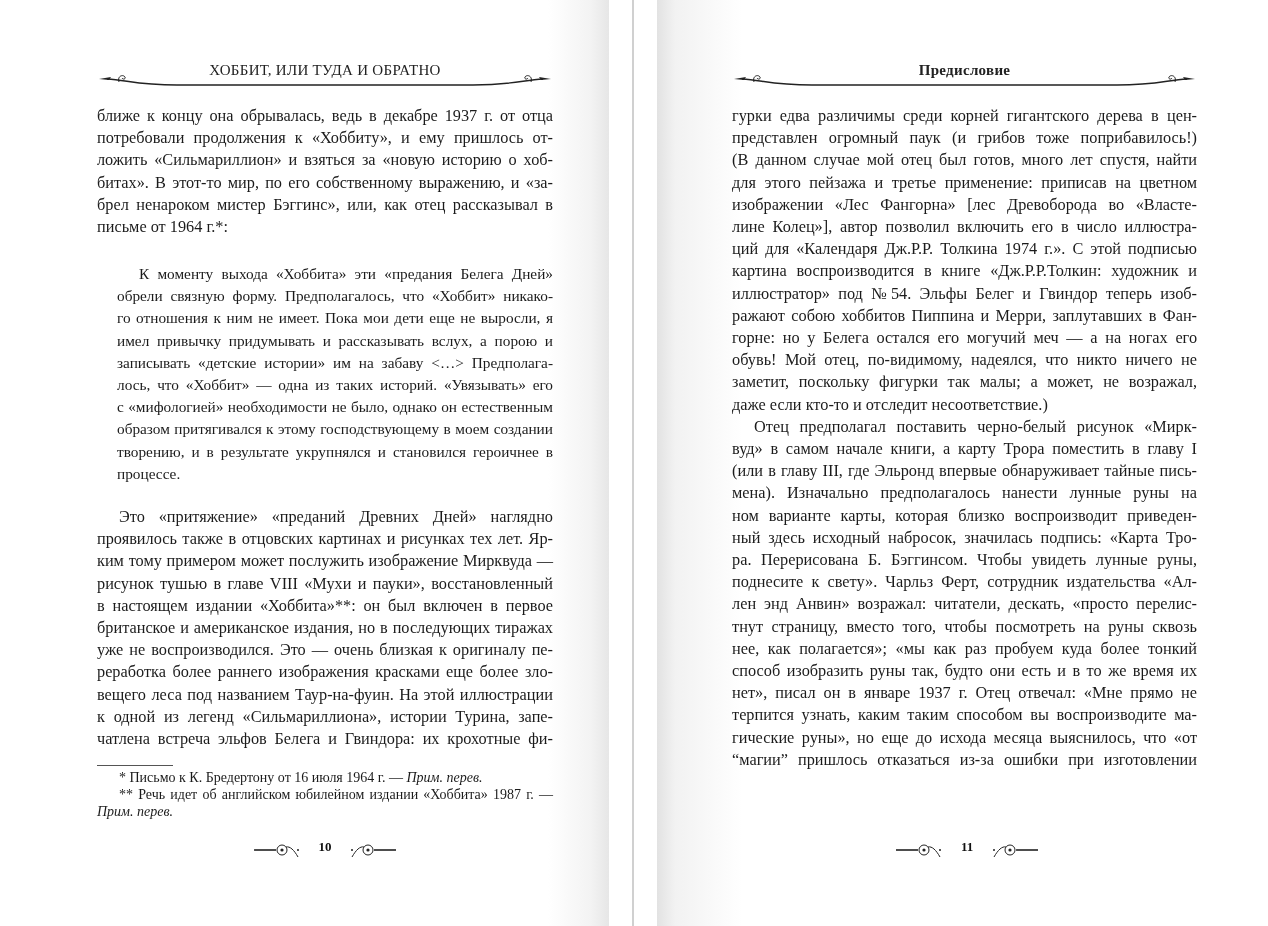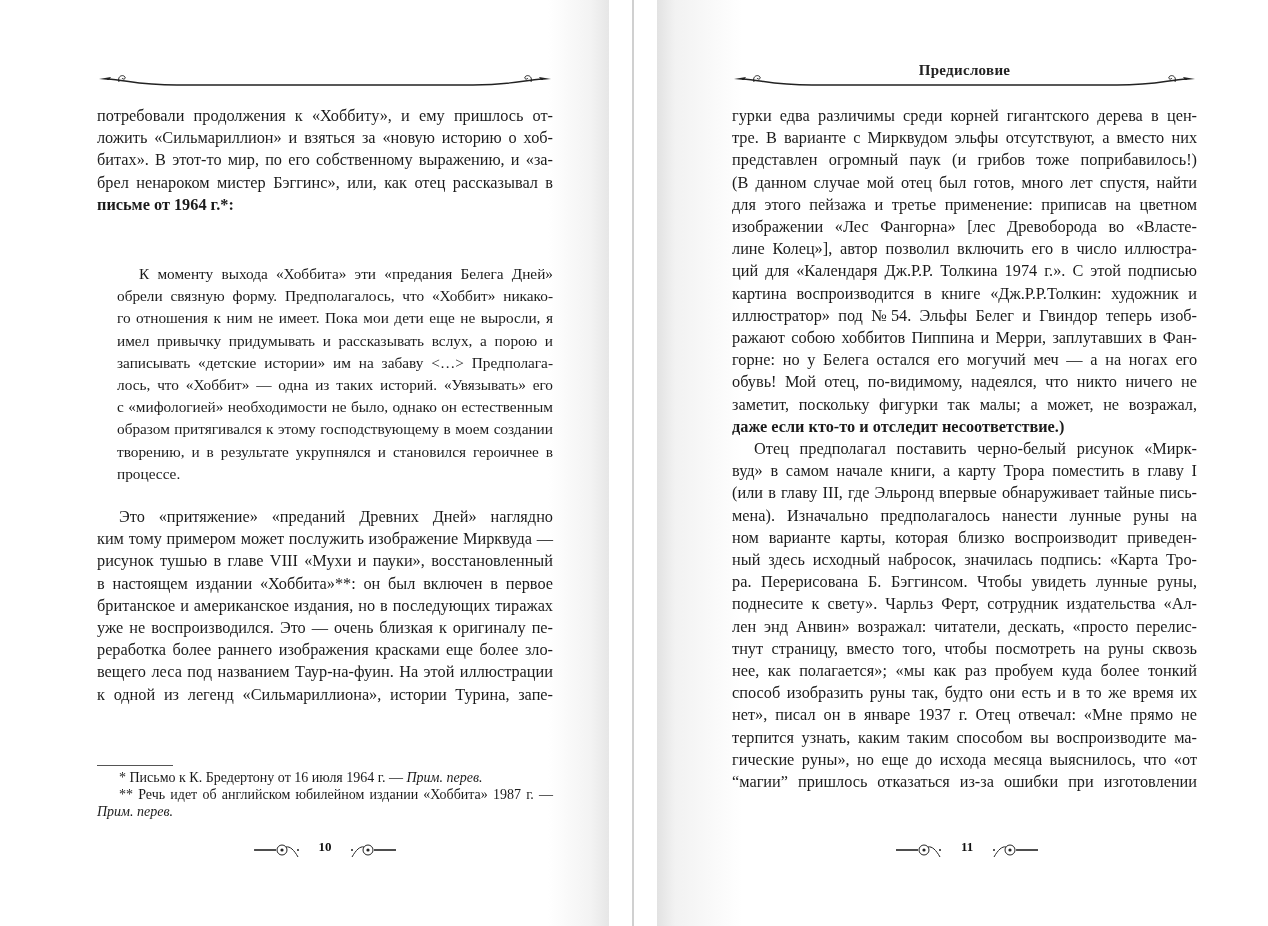--- a/index.html
+++ b/index.html
@@ -31,21 +31,21 @@
     position: absolute;
     font-family: "Liberation Serif", serif;
     font-size: 16.3px;
     line-height: 22.2px;
     text-align: justify;
     color: #1b1b1b;
   }
   .page-left .body-text.main { left: 97px; top: 105px; width: 456px; }
   .page-right .body-text.main { left: 75px; top: 105px; width: 465px; }
   .body-text p { margin: 0; text-align: justify; text-align-last: justify; }
-  .body-text p.last { text-align-last: left; font-weight: bold; }
+  .body-text p.last { text-align-last: left; }
   .body-text p.indent { text-indent: 22px; }
   .quote {
     position: absolute; left: 117px; top: 263px; width: 436px;
     font-family: "Liberation Serif", serif; font-size: 15.3px; line-height: 22.2px; color: #1b1b1b;
   }
   .quote p { margin: 0; text-align: justify; text-align-last: justify; }
   .quote p.indent { text-indent: 22px; }
   .quote p.last { text-align-last: left; }
   .page-left .body-text.second { left: 97px; top: 506px; width: 456px; }
 
@@ -75,23 +75,25 @@
 
   <div class="page page-left">
     <div class="running-head">
       <svg width="456" height="20" viewBox="0 0 456 20">
         <path d="M2 9 L14 7 L12 10 Z" fill="#222"></path>
         <path d="M10 9 C 30 10, 40 15, 80 15 L 376 15 C 416 15, 426 10, 446 9" stroke="#222" stroke-width="1.3" fill="none"></path>
         <path d="M22 12 C 20 6, 26 4, 28 7 C 29 9, 26 10, 25 8" stroke="#222" stroke-width="1" fill="none"></path>
         <path d="M434 12 C 436 6, 430 4, 428 7 C 427 9, 430 10, 431 8" stroke="#222" stroke-width="1" fill="none"></path>
         <path d="M454 9 L442 7 L444 10 Z" fill="#222"></path>
       </svg>
+      <div class="title">ХОББИТ, ИЛИ ТУДА И ОБРАТНО</div>
     </div>
 
     <div class="body-text main">
+      <p>ближе к концу она обрывалась, ведь в декабре 1937 г. от отца</p>
       <p>потребовали продолжения к «Хоббиту», и ему пришлось от-</p>
       <p>ложить «Сильмариллион» и взяться за «новую историю о хоб-</p>
       <p>битах». В этот-то мир, по его собственному выражению, и «за-</p>
       <p>брел ненароком мистер Бэггинс», или, как отец рассказывал в</p>
       <p class="last">письме от 1964 г.*:</p>
     </div>
 
     <div class="quote">
       <p class="indent">К моменту выхода «Хоббита» эти «предания Белега Дней»</p>
       <p>обрели связную форму. Предполагалось, что «Хоббит» никако-</p>
@@ -100,28 +102,30 @@
       <p>записывать «детские истории» им на забаву &lt;…&gt; Предполага-</p>
       <p>лось, что «Хоббит» — одна из таких историй. «Увязывать» его</p>
       <p>с «мифологией» необходимости не было, однако он естественным</p>
       <p>образом притягивался к этому господствующему в моем создании</p>
       <p>творению, и в результате укрупнялся и становился героичнее в</p>
       <p class="last">процессе.</p>
     </div>
 
     <div class="body-text second">
       <p class="indent">Это «притяжение» «преданий Древних Дней» наглядно</p>
+      <p>проявилось также в отцовских картинах и рисунках тех лет. Яр-</p>
       <p>ким тому примером может послужить изображение Мирквуда —</p>
       <p>рисунок тушью в главе VIII «Мухи и пауки», восстановленный</p>
       <p>в настоящем издании «Хоббита»**: он был включен в первое</p>
       <p>британское и американское издания, но в последующих тиражах</p>
       <p>уже не воспроизводился. Это — очень близкая к оригиналу пе-</p>
       <p>реработка более раннего изображения красками еще более зло-</p>
       <p>вещего леса под названием Таур-на-фуин. На этой иллюстрации</p>
       <p>к одной из легенд «Сильмариллиона», истории Турина, запе-</p>
+      <p>чатлена встреча эльфов Белега и Гвиндора: их крохотные фи-</p>
     </div>
 
     <div class="footnote-rule"></div>
     <div class="footnotes">
       <p><span>* Письмо к К. Бредертону от 16 июля 1964 г. — </span><i>Прим. перев.</i></p>
       <p><span>** Речь идет об английском юбилейном издании «Хоббита» 1987 г. — </span><i>Прим. перев.</i></p>
     </div>
 
     <div class="folio">
       <svg class="orn-left" width="50" height="24" viewBox="0 0 50 24">
@@ -149,21 +153,20 @@
         <path d="M10 9 C 30 10, 40 15, 80 15 L 385 15 C 425 15, 435 10, 455 9" stroke="#222" stroke-width="1.3" fill="none"></path>
         <path d="M22 12 C 20 6, 26 4, 28 7 C 29 9, 26 10, 25 8" stroke="#222" stroke-width="1" fill="none"></path>
         <path d="M443 12 C 445 6, 439 4, 437 7 C 436 9, 439 10, 440 8" stroke="#222" stroke-width="1" fill="none"></path>
         <path d="M463 9 L451 7 L453 10 Z" fill="#222"></path>
       </svg>
       <div class="title bold">Предисловие</div>
     </div>
 
     <div class="body-text main">
       <p>гурки едва различимы среди корней гигантского дерева в цен-</p>
-      <p>тре. В варианте с Мирквудом эльфы отсутствуют, а вместо них</p>
       <p>представлен огромный паук (и грибов тоже поприбавилось!)</p>
       <p>(В данном случае мой отец был готов, много лет спустя, найти</p>
       <p>для этого пейзажа и третье применение: приписав на цветном</p>
       <p>изображении «Лес Фангорна» [лес Древоборода во «Власте-</p>
       <p>лине Колец»], автор позволил включить его в число иллюстра-</p>
       <p>ций для «Календаря Дж.Р.Р. Толкина 1974 г.». С этой подписью</p>
       <p>картина воспроизводится в книге «Дж.Р.Р.Толкин: художник и</p>
       <p>иллюстратор» под №54. Эльфы Белег и Гвиндор теперь изоб-</p>
       <p>ражают собою хоббитов Пиппина и Мерри, заплутавших в Фан-</p>
       <p>горне: но у Белега остался его могучий меч — а на ногах его</p>

